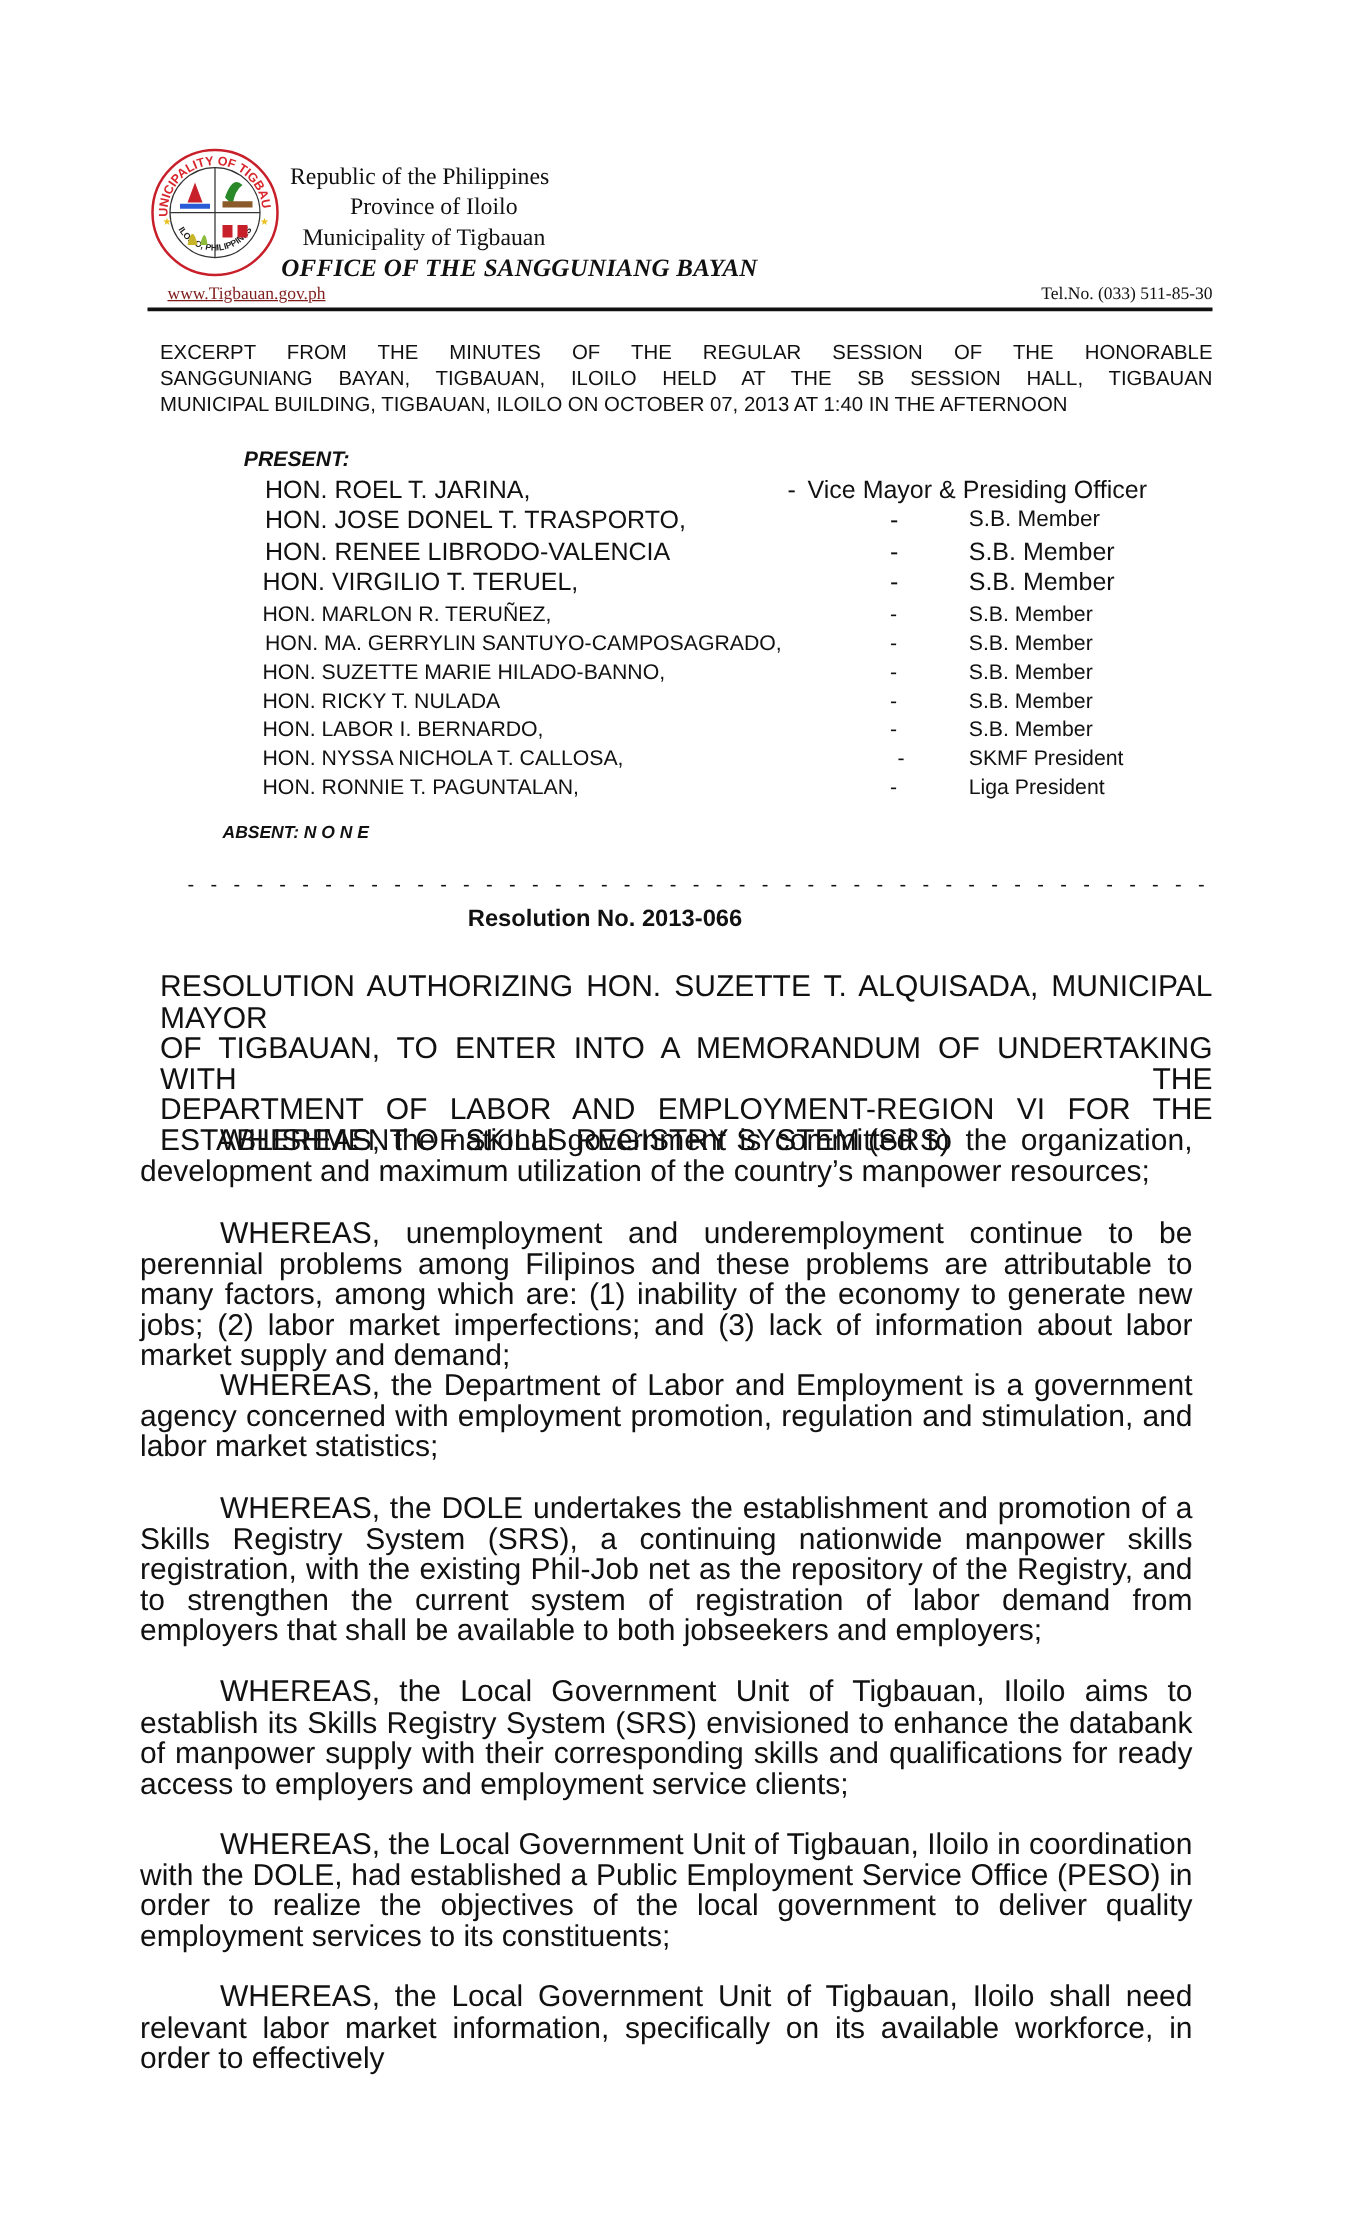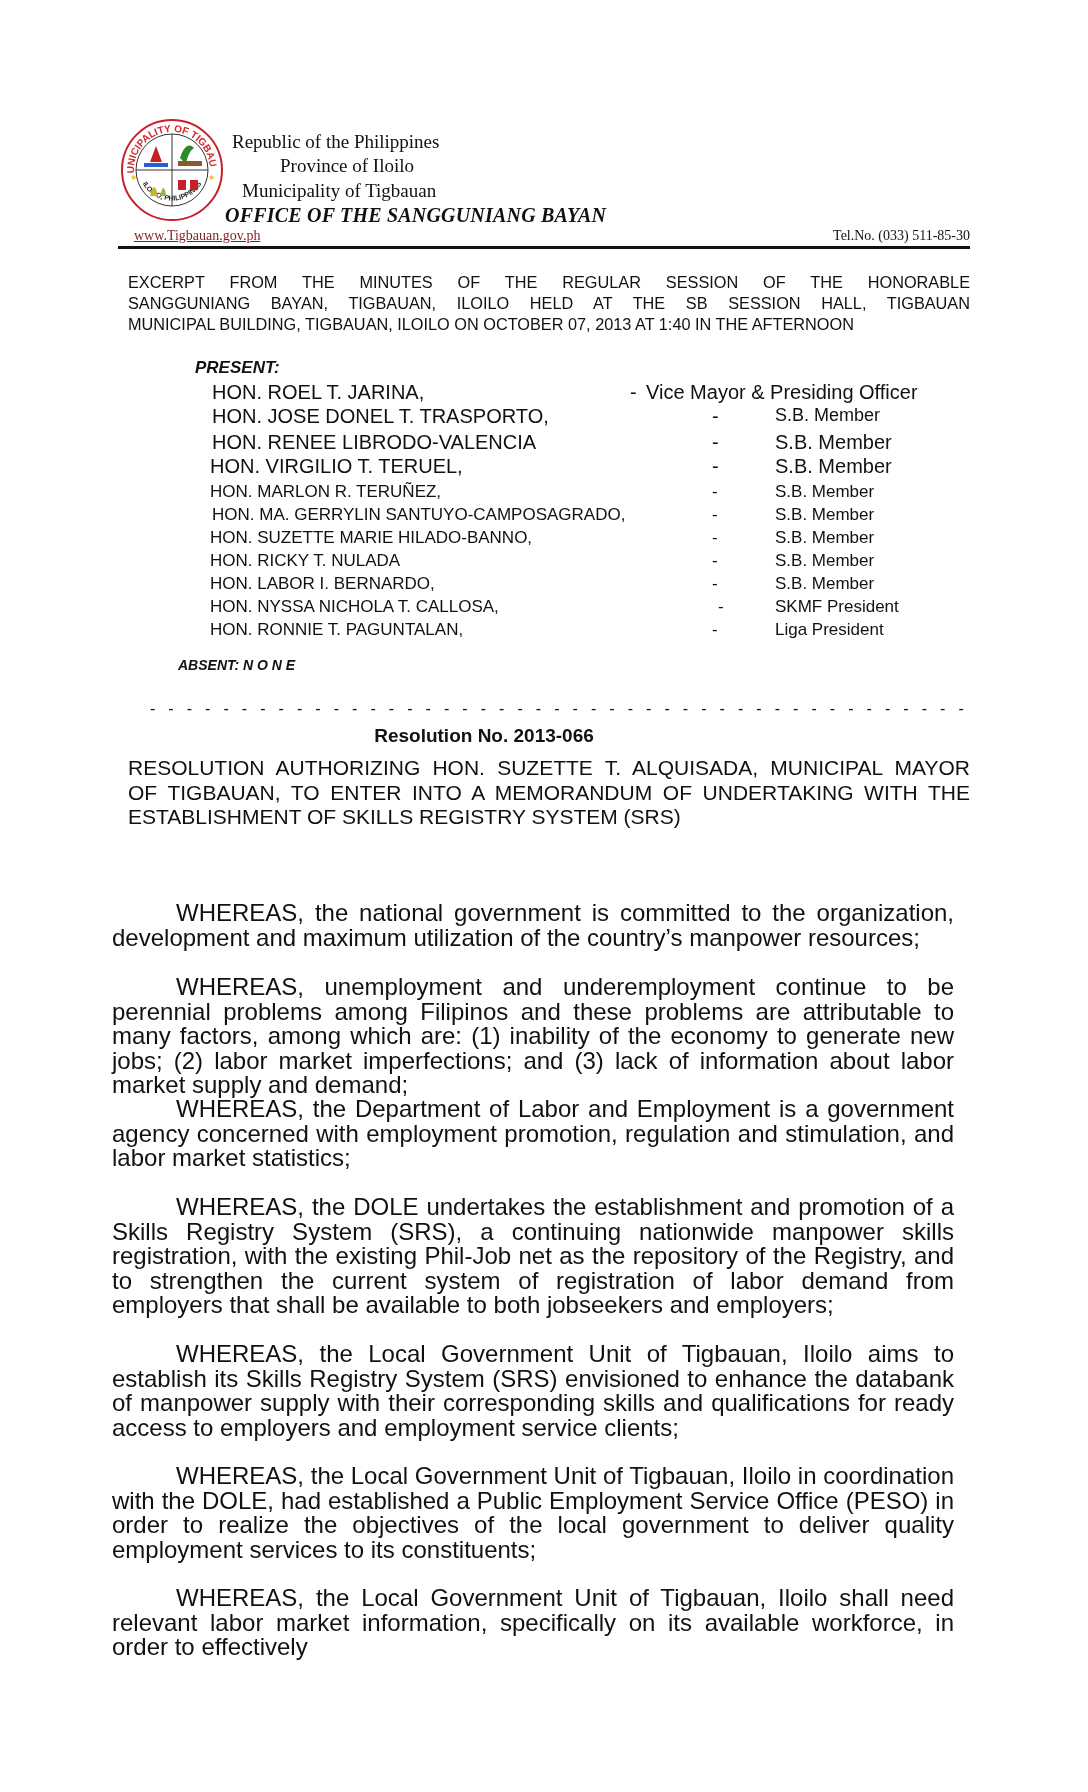--- a/index.html
+++ b/index.html
@@ -27,21 +27,21 @@
     .att { position: absolute; left: 0; width: 1088px; font-size: 17px; white-space: nowrap; }
     .att .name { position: absolute; }
     .att .dash { position: absolute; }
     .att .role { position: absolute; }
     .att.big { font-size: 20px; }
 
     .absent { position: absolute; left: 178px; top: 657px; font-size: 14px; font-weight: bold; font-style: italic; }
     .dashes { position: absolute; left: 150px; top: 700px; font-size: 16px; letter-spacing: 4.3px; white-space: nowrap; overflow: hidden; width: 822px; }
     .resno { position: absolute; left: 0; width: 968px; top: 725px; text-align: center; font-size: 19px; font-weight: bold; }
 
-    .title-block { position: absolute; left: 128px; width: 842px; top: 756px; font-size: 21px; line-height: 24.5px; }
+    .title-block { position: absolute; left: 128px; width: 842px; top: 778px; font-size: 24px; line-height: 24.5px; }
     .title-block span { display: block; text-align: justify; text-align-last: justify; }
     .title-block span.last { text-align-last: left; }
 
     .para { position: absolute; left: 112px; width: 842px; font-size: 24px; line-height: 24.5px; text-align: justify; }
     .para .ind { display: inline-block; width: 64px; }
   </style>
 </head>
 <body>
 
 <div class="page">
@@ -147,20 +147,21 @@
   </div>
 
   <div class="absent sans">ABSENT: N O N  E</div>
 
   <div class="dashes sans">- - - - - - - - - - - - - - - - - - - - - - - - - - - - - - - - - - - - - - - - - - - - - - - - - - - - - - - - - - - - - - - - - - - - - - - -</div>
   <div class="resno sans">Resolution No. 2013-066</div>
 
   <div class="title-block sans">
     <span>RESOLUTION AUTHORIZING HON. SUZETTE T. ALQUISADA, MUNICIPAL MAYOR</span>
     <span>OF TIGBAUAN, TO ENTER INTO A MEMORANDUM OF UNDERTAKING WITH THE</span>
+    <span>DEPARTMENT OF LABOR AND EMPLOYMENT-REGION VI FOR THE</span>
     <span class="last">ESTABLISHMENT OF SKILLS REGISTRY SYSTEM (SRS)</span>
   </div>
 
   <div class="para sans" style="top:901px;"><span class="ind"></span><span>WHEREAS, the national government is committed to the organization, development and maximum utilization of the country’s manpower resources;</span></div>
   <div class="para sans" style="top:975px;"><span class="ind"></span><span>WHEREAS, unemployment and underemployment continue to be perennial problems among Filipinos and these problems are attributable to many factors, among which are: (1) inability of the economy to generate new jobs; (2) labor market imperfections; and (3) lack of information about labor market supply and demand;</span></div>
   <div class="para sans" style="top:1097px;"><span class="ind"></span><span>WHEREAS, the Department of Labor and Employment is a government agency concerned with employment promotion, regulation and stimulation, and labor market statistics;</span></div>
   <div class="para sans" style="top:1195px;"><span class="ind"></span><span>WHEREAS, the DOLE undertakes the establishment and promotion of a Skills Registry System (SRS), a continuing nationwide manpower skills registration, with the existing Phil-Job net as the repository of the Registry, and to strengthen the current system of registration of labor demand from employers that shall be available to both jobseekers and employers;</span></div>
   <div class="para sans" style="top:1342px;"><span class="ind"></span><span>WHEREAS, the Local Government Unit of Tigbauan, Iloilo aims to establish its Skills Registry System (SRS) envisioned to enhance the databank of manpower supply with their corresponding skills and qualifications for ready access to employers and employment service clients;</span></div>
   <div class="para sans" style="top:1464px;"><span class="ind"></span><span>WHEREAS, the Local Government Unit of Tigbauan, Iloilo in coordination with the DOLE, had established a Public Employment Service Office (PESO) in order to realize the objectives of the local government to deliver quality employment services to its constituents;</span></div>
   <div class="para sans" style="top:1586px;"><span class="ind"></span><span>WHEREAS, the Local Government Unit of Tigbauan, Iloilo shall need relevant labor market information, specifically on its available workforce, in order to effectively</span></div>

